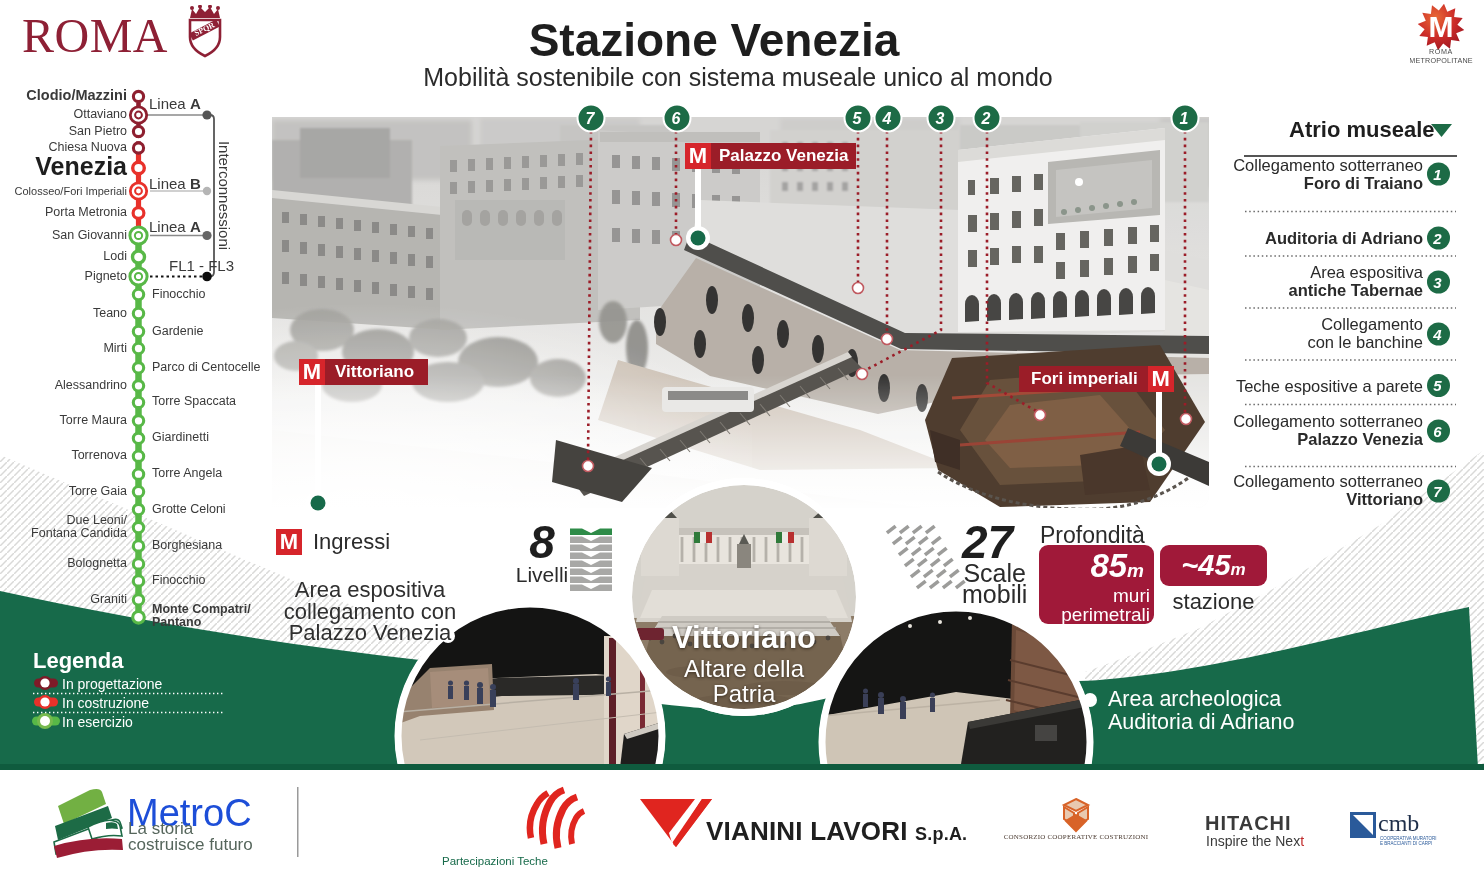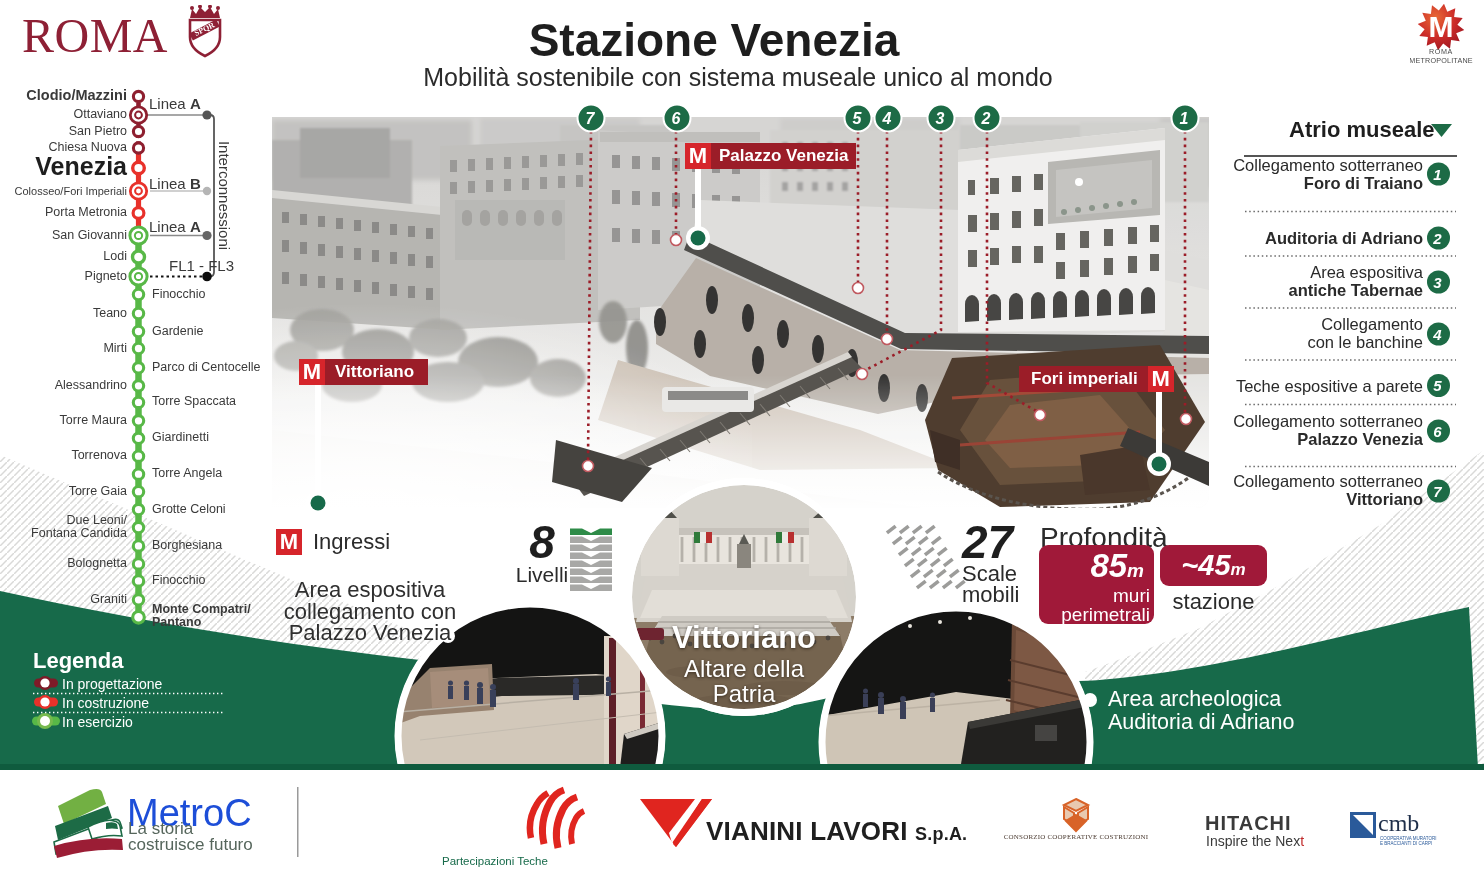--- a/index.html
+++ b/index.html
@@ -731,24 +731,24 @@
 
 <div class="abs" style="left:1108px;top:688px;width:230px;font-size:21.5px;line-height:23px;color:#fff;">Area archeologica<br>Auditoria di Adriano</div>
 
 <div class="abs" style="left:497px;top:521px;width:90px;text-align:center;">
   <div style="font-size:46px;font-weight:bold;font-style:italic;color:#1e1e1e;line-height:42px;">8</div>
   <div style="font-size:21px;color:#2b2b2b;">Livelli</div>
 </div>
 
 <div class="abs" style="left:962px;top:521px;text-align:left;">
   <div style="font-size:46px;font-weight:bold;font-style:italic;color:#1e1e1e;line-height:42px;">27</div>
-  <div style="font-size:22px;color:#2b2b2b;line-height:21px;">Scale<br>mobili</div>
-</div>
-
-<div class="abs" style="left:1040px;top:522px;font-size:28px;color:#2b2b2b;">Profondità</div>
+  <div style="font-size:25px;color:#2b2b2b;line-height:21px;text-align:center;">Scale<br>mobili</div>
+</div>
+
+<div class="abs" style="left:1040px;top:522px;font-size:23px;color:#2b2b2b;">Profondità</div>
 
 <div class="abs" style="left:1039px;top:545px;width:115px;height:79px;background:#a01939;border-radius:9px;color:#fff;text-align:right;padding:0;">
   <div style="font-size:33px;font-weight:bold;font-style:italic;padding:6px 10px 0 8px;line-height:30px;">85<span style="font-size:19px;">m</span></div>
   <div style="font-size:19px;line-height:19px;padding-right:4px;">muri<br>perimetrali</div>
 </div>
 
 <div class="abs" style="left:1160px;top:545px;width:107px;height:41px;background:#a01939;border-radius:9px;color:#fff;text-align:center;">
   <div style="font-size:29px;font-weight:bold;font-style:italic;line-height:40px;">~45<span style="font-size:17px;">m</span></div>
 </div>
 <div class="abs" style="left:1160px;top:589px;width:107px;text-align:center;font-size:22px;color:#2b2b2b;">stazione</div>

